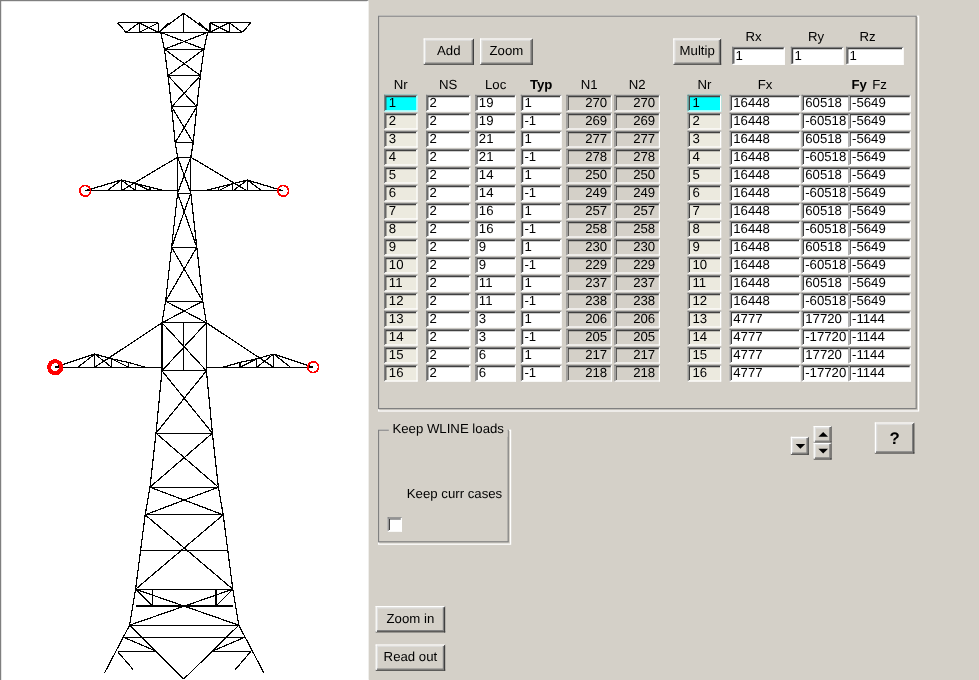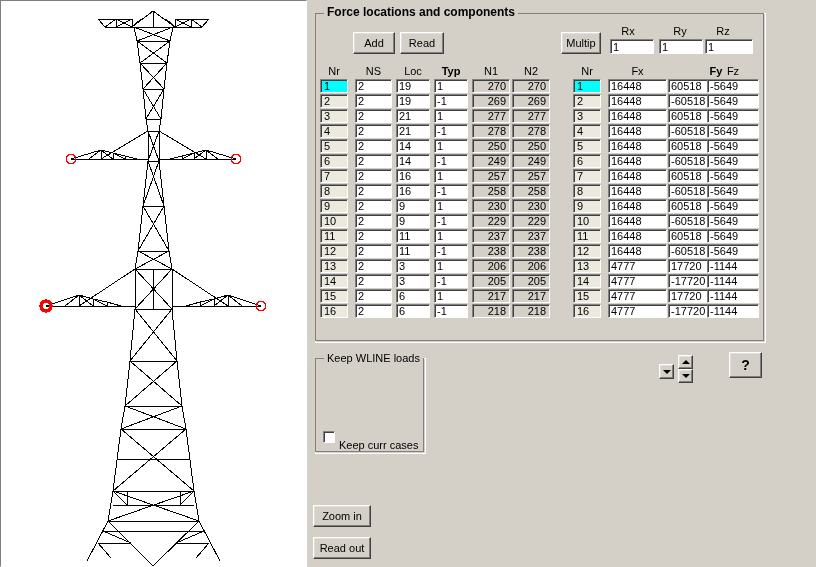--- a/index.html
+++ b/index.html
@@ -233,25 +233,24 @@
         <path d="M102 530 L152 530 M152 530 L203 530"></path>
         <path d="M97 542 L130 542 M175 542 L208 542"></path>
         <path d="M102 530 L130 542 M203 530 L175 542"></path>
         <path d="M97 542 L110 557 M208 542 L195 557"></path>
       </g>
     </svg>
   </div>
 
   <div class="group" id="force-group" style="left:315px;top:13px;width:451px;height:330px;">
     <div class="gb-inner"></div>
-    <div class="gb-title">Force locations and components</div>
   </div>
 
   <div class="btn" style="left:353px;top:32px;width:42px;height:22px;">Add</div>
-  <div class="btn" style="left:400px;top:32px;width:44px;height:22px;">Read</div>
+  <div class="btn" style="left:400px;top:32px;width:44px;height:22px;">Zoom</div>
   <div class="btn" style="left:561px;top:32px;width:40px;height:22px;">Multip</div>
 
   <div class="col-hdr" style="left:608px;top:25px;width:40px;">Rx</div>
   <div class="col-hdr" style="left:660px;top:25px;width:40px;">Ry</div>
   <div class="col-hdr" style="left:703px;top:25px;width:40px;">Rz</div>
 
   <div class="field" style="left:610px;top:39px;width:44px;height:15px;">1</div>
   <div class="field" style="left:659px;top:39px;width:44px;height:15px;">1</div>
   <div class="field" style="left:705px;top:39px;width:48px;height:15px;">1</div>
 
@@ -429,21 +428,21 @@
       <div class="field" style="left:608px;top:304px;width:59px;height:14px;">4777</div>
       <div class="field" style="left:668px;top:304px;width:48px;height:14px;">-17720</div>
       <div class="field" style="left:707px;top:304px;width:52px;height:14px;">-1144</div>
     </div>
 
   <div class="group" id="wline-group" style="left:315px;top:358px;width:111px;height:96px;">
     <div class="gb-inner"></div>
     <div class="gb-title normal">Keep WLINE loads</div>
   </div>
   <div class="cbox" style="left:323px;top:431px;"></div>
-  <div class="lbl" style="left:339px;top:439px;">Keep curr cases</div>
+  <div class="lbl" style="left:339px;top:406px;">Keep curr cases</div>
 
   <div id="loadcase-arrow" style="left:659px;top:364px;width:15px;height:15px;">
     <div class="tri-down"></div>
   </div>
   <div class="spin" style="left:678px;top:355px;width:15px;height:14px;">
       <div class="tri-up"></div>
     </div>
   <div class="spin" style="left:678px;top:369px;width:15px;height:14px;">
       <div class="tri-down"></div>
     </div>

